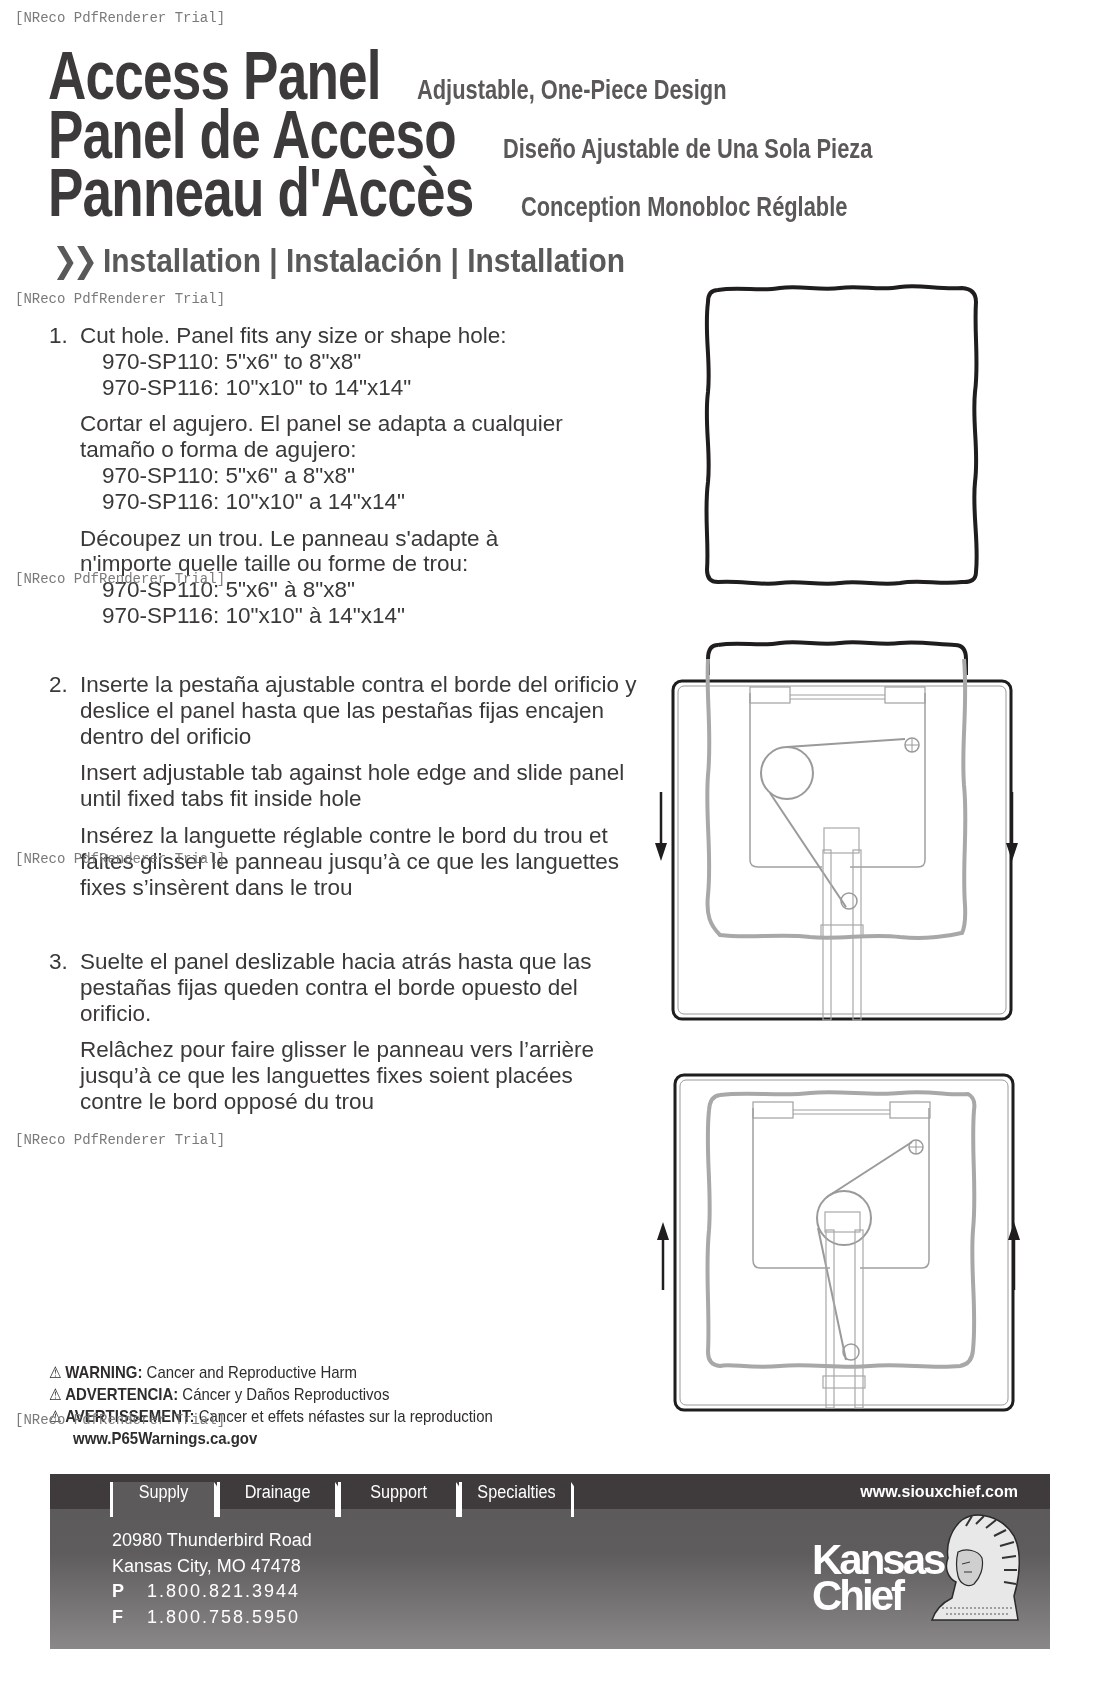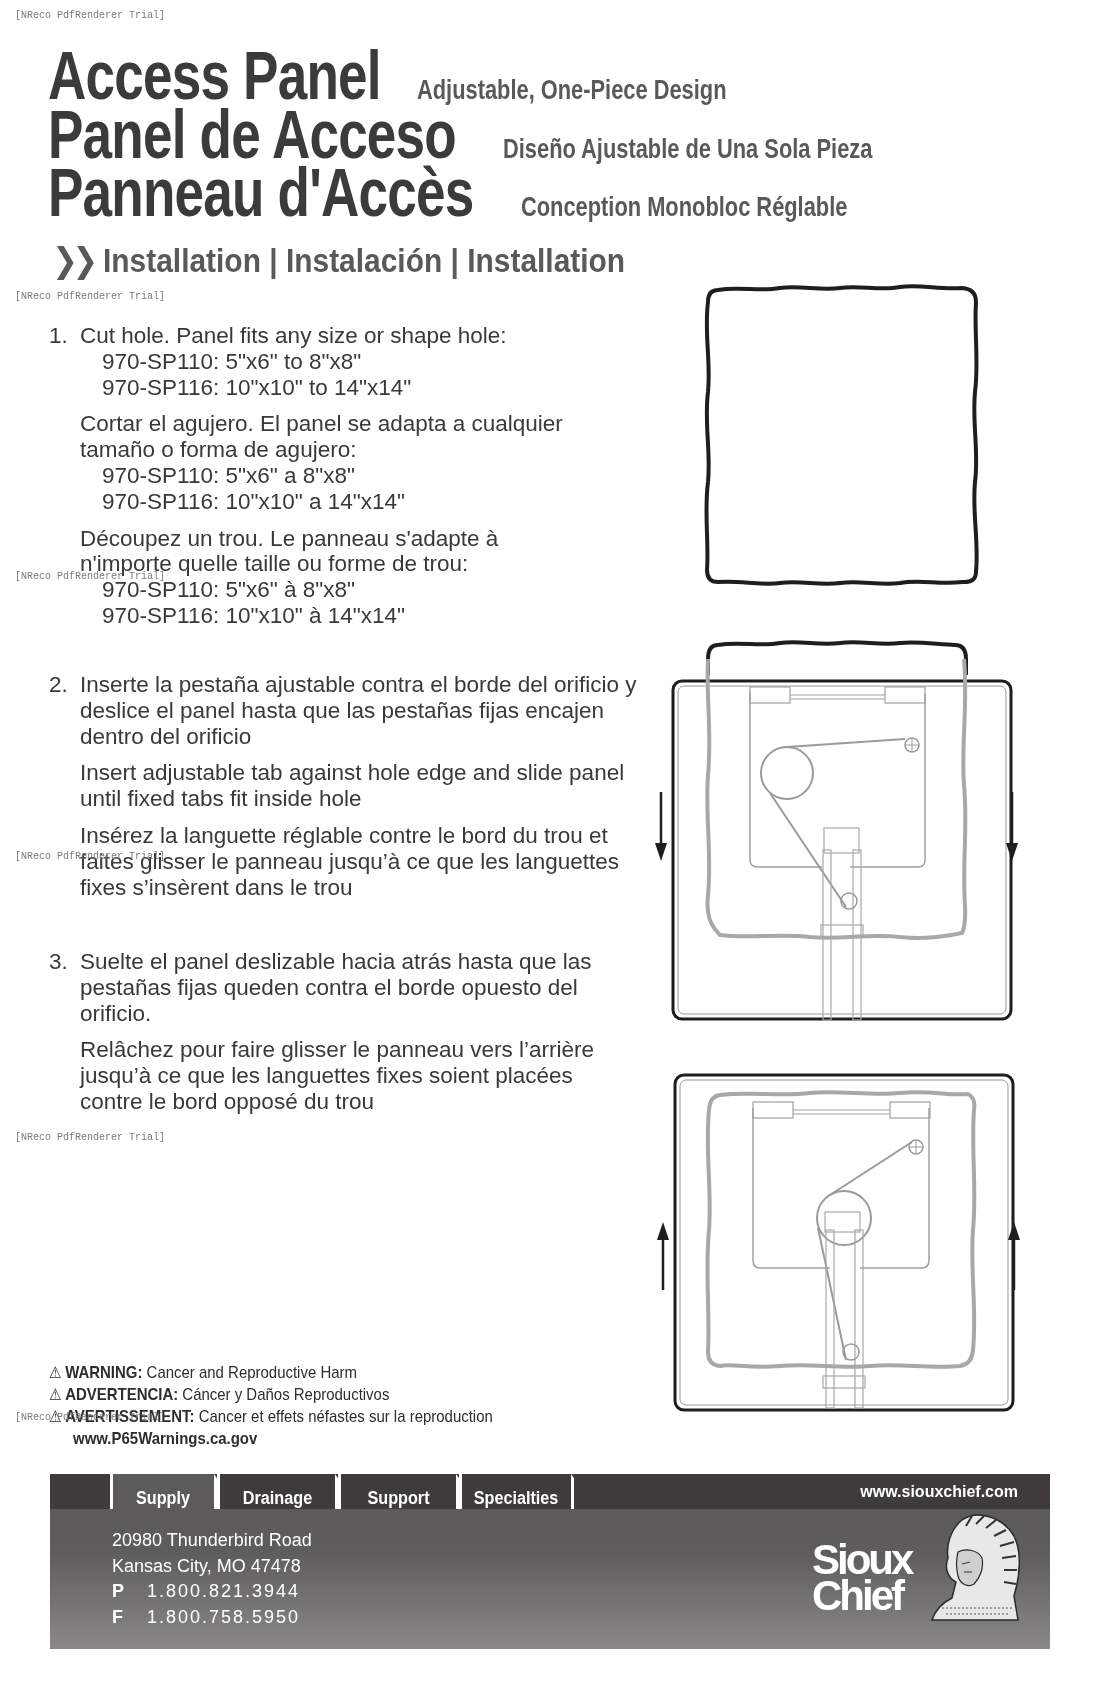--- a/index.html
+++ b/index.html
@@ -1,19 +1,19 @@
 <!DOCTYPE html>
 <html><head>
 <meta charset="utf-8">
 <style>
   * { box-sizing: border-box; margin: 0; padding: 0; }
   html, body { width: 1100px; height: 1700px; background: #ffffff; overflow: hidden; }
   body { position: relative; font-family: "Liberation Sans", "DejaVu Sans", sans-serif; color: #3c3a3b; }
 
-  .watermark { position: absolute; left: 15px; font-family: "Liberation Mono", "DejaVu Sans Mono", monospace; font-size: 10px; color: #7a7a7a; white-space: nowrap; z-index: 5; }
+  .watermark { position: absolute; left: 15px; font-family: "Liberation Mono", "DejaVu Sans Mono", monospace; font-size: 14px; color: #7a7a7a; white-space: nowrap; z-index: 5; }
 
   .title-row { position: absolute; left: 48px; white-space: nowrap; display: flex; align-items: baseline; }
   .title-main { font-weight: bold; font-size: 68px; letter-spacing: -1px; color: #3d3a3b; display: inline-block; transform: scaleX(0.78); transform-origin: left bottom; }
   .title-sub { font-weight: bold; font-size: 28px; color: #5a5859; display: inline-block; transform: scaleX(0.78); transform-origin: left bottom; }
 
   .section-head { position: absolute; left: 50px; top: 240px; white-space: nowrap; display: flex; align-items: center; color: #595959; font-weight: bold; }
   .section-head .chev { font-size: 34px; margin-right: 8px; letter-spacing: -6px; transform: scaleX(0.9); }
   .section-head .txt { font-size: 34px; display: inline-block; transform: scaleX(0.88); transform-origin: left center; }
 
   .step { position: absolute; left: 49px; width: 590px; font-size: 22.5px; line-height: 25.8px; color: #3a3839; }
@@ -25,21 +25,21 @@
   .diagram { position: absolute; }
 
   .warnings { position: absolute; left: 49px; top: 1362px; font-size: 17px; line-height: 22px; color: #2e2c2d; }
   .warnings .w-line { white-space: nowrap; transform: scaleX(0.88); transform-origin: left center; }
   .warnings .tri { font-size: 16px; margin-right: 4px; }
   .warnings b { font-weight: bold; }
   .warnings .url { margin-left: 24px; font-weight: bold; }
 
   .footer { position: absolute; left: 50px; top: 1474px; width: 1000px; height: 175px; background: linear-gradient(to bottom, #5a5859 0%, #5e5c5d 45%, #8a8889 100%); }
   .tabbar { position: absolute; left: 0; top: 0; width: 1000px; height: 35px; background: #3f3b3c; }
-  .tab { position: absolute; top: 0; height: 35px; border-left: 3px solid #ffffff; color: #ffffff; font-weight: bold; font-size: 18px; display: flex; align-items: flex-end; justify-content: center; }
+  .tab { position: absolute; top: 8px; height: 35px; border-left: 3px solid #ffffff; color: #ffffff; font-weight: normal; font-size: 18px; display: flex; align-items: flex-start; justify-content: center; }
   .tab::after { content: ""; position: absolute; right: -3px; top: 0; width: 3px; height: 35px; background: #ffffff; clip-path: polygon(0 0, 100% 12%, 100% 100%, 0 100%); }
   .tab.active { background: #5c5a5b; }
   .tab .lbl { display: inline-block; transform: scaleX(0.9); }
   .site-url { position: absolute; right: 32px; top: 0; height: 35px; display: flex; align-items: center; color: #ffffff; font-weight: bold; font-size: 16px; }
   .address { position: absolute; left: 62px; top: 54px; color: #ffffff; font-size: 18px; line-height: 25.5px; }
   .address .addr-line { display: block; }
   .address .pf { display: flex; letter-spacing: 2px; }
   .address .pf b { width: 35px; letter-spacing: 0; }
   .logo-text { position: absolute; left: 762px; top: 68px; color: #ffffff; font-weight: bold; font-size: 42px; line-height: 36px; letter-spacing: -3px; }
   .chief { position: absolute; left: 872px; top: 38px; }
@@ -216,21 +216,21 @@
         <b>P</b>
         <span>1.800.821.3944</span>
       </span>
     <span class="addr-line pf">
         <b>F</b>
         <span>1.800.758.5950</span>
       </span>
   </div>
 
   <div class="logo-text">
-    <div>Sioux</div>
+    <div>Kansas</div>
     <div>Chief</div>
   </div>
   <svg class="chief" width="100" height="112" viewBox="0 0 100 112">
     <path d="M40,8 C55,-2 80,4 92,24 C100,40 98,64 92,84 L96,108 L10,108 C14,96 22,90 30,86 L34,70 C26,66 22,56 26,46 C24,34 28,18 40,8 Z" fill="#e8e8e8" stroke="#2a2a2a" stroke-width="1.5"></path>
     <path d="M44,14 L50,4 M54,12 L62,4 M64,16 L74,8 M72,24 L84,18 M78,34 L92,30 M80,46 L94,44 M82,58 L95,58 M82,70 L94,72" stroke="#333" stroke-width="2"></path>
     <path d="M36,40 C44,36 56,38 60,46 C62,56 58,66 52,72 C46,76 38,72 36,64 C34,56 34,48 36,40 Z" fill="#cfcfcf" stroke="#2a2a2a" stroke-width="1.2"></path>
     <path d="M40,52 L48,50 M42,60 L50,60" stroke="#333" stroke-width="1"></path>
     <path d="M20,96 L90,96 M24,102 L88,102" stroke="#555" stroke-width="1" stroke-dasharray="2,2"></path>
   </svg>
 </div>

